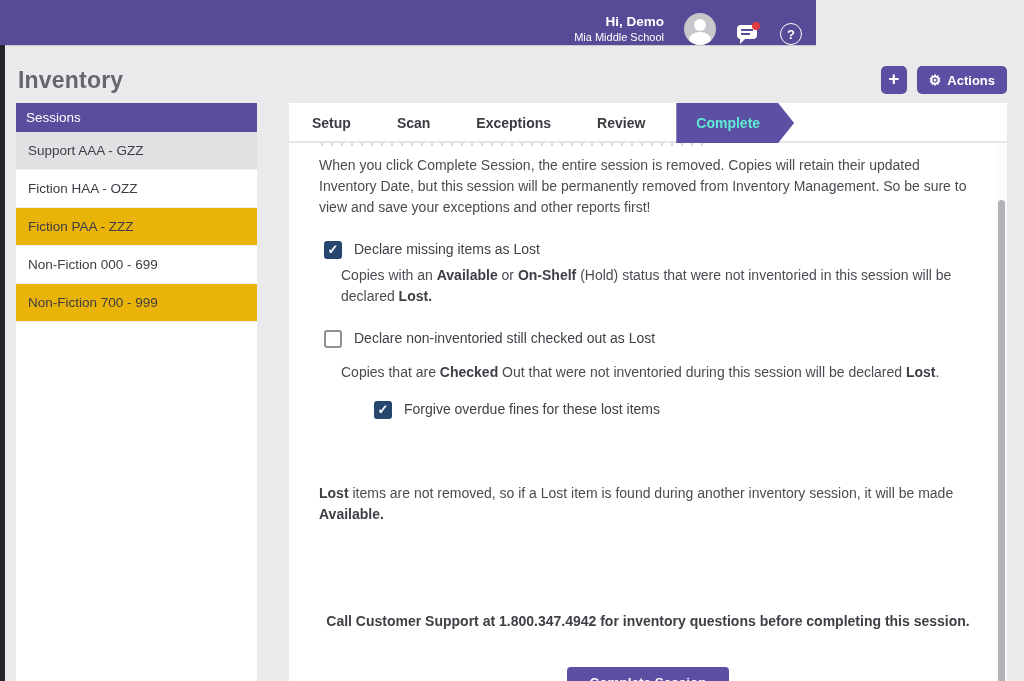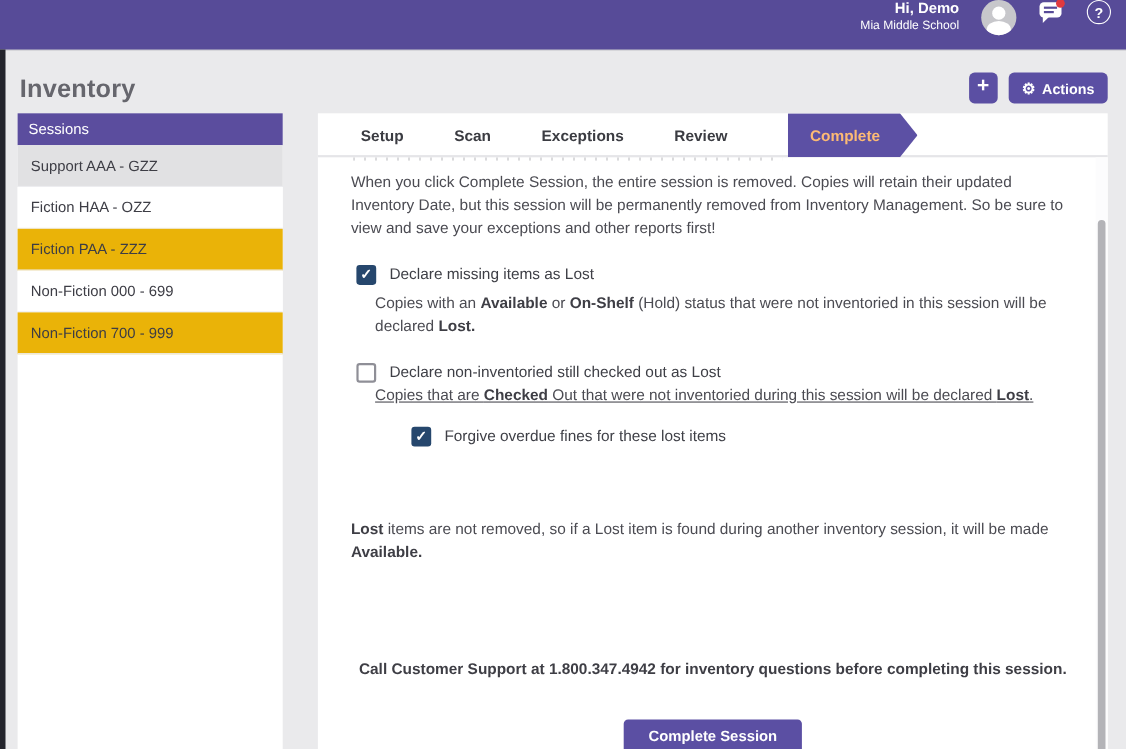--- a/index.html
+++ b/index.html
@@ -1,21 +1,21 @@
 <!DOCTYPE html>
 <html><head>
 <meta charset="utf-8">
 <style>
   * { margin:0; padding:0; box-sizing:border-box; }
   html,body { width:1024px; height:681px; overflow:hidden;
     font-family:"Liberation Sans", sans-serif; background:#eaeaec; }
 
   
-  .topbar { position:absolute; left:0; top:0; width:1024px; height:45px;
-    background:#574b98; display:flex; align-items:flex-start; justify-content:flex-end;
+  .topbar { position:absolute; left:0; top:0; width:816px; height:45px;
+    background:#574b98; display:flex; align-items:flex-end; justify-content:flex-end;
     padding-right:14px; gap:20px; box-shadow:0 1px 0 #c9c9cd; }
   .greeting { text-align:right; color:#fff; line-height:1.25; }
   .greeting .hi { font-weight:bold; font-size:13.5px; }
   .greeting .school { font-size:11px; font-weight:normal; }
   .avatar { width:32px; height:32px; border-radius:50%; background:#c7c7cb;
     overflow:hidden; position:relative; flex:0 0 auto; }
   .avatar .head { position:absolute; left:10px; top:6px; width:12px; height:12px;
     border-radius:50%; background:#fff; }
   .avatar .body { position:absolute; left:5px; top:19px; width:22px; height:16px;
     border-radius:50% 50% 0 0; background:#fff; }
@@ -57,48 +57,48 @@
   .s-item { height:38px; display:flex; align-items:center; padding-left:12px;
     font-size:13.5px; color:#3d3d45; border-bottom:1px solid #ededf0;
     background:#fff; cursor:pointer; }
   .s-item.selected { background:#e1e1e3; }
   .s-item.alt { background:#eab308; }
 
   
   .panel { position:absolute; left:289px; top:103px; width:718px; height:578px;
     background:#fff; }
   .tabbar { position:relative; height:40px; display:flex; align-items:stretch;
-    padding-left:16px; }
+    }
   .tabbar .divider { position:absolute; left:0; bottom:0; width:100%; height:2px;
     background:#e5e5e8; }
   .tab { display:flex; align-items:center; justify-content:center;
     padding:0 23px; font-size:14px; font-weight:bold; color:#3b3c42; cursor:pointer;
     z-index:1; }
-  .tab.active { margin-left:32px; background:#5c50a4; color:#fdba74; padding:0 20px;
+  .tab.active { margin-left:8px; background:#5c50a4; color:#5eead4; padding:0 20px;
     clip-path:polygon(0% 0%, calc(100% - 16px) 0%, 100% 50%, calc(100% - 16px) 100%, 0% 100%);
     padding-right:34px; }
 
   .scrollwrap { position:absolute; left:0; top:40px; width:718px; height:674px;
     overflow:hidden; }
   .content { padding:0 30px; color:#4b4b52; font-size:14px; line-height:21px; }
   .clipped-line { height:3px; overflow:hidden; margin:0 0 0 2px; width:390px;
     background:repeating-linear-gradient(90deg,#bcbcc0 0 2px, transparent 2px 10px);
     opacity:.55; }
   .para { margin-top:9px; max-width:672px; }
   b, .bold { font-weight:bold; color:#3e3e45; }
 
   .opt-row { display:flex; align-items:center; gap:12px; margin-top:21px;
     margin-left:5px; }
   .checkbox { width:18px; height:18px; border-radius:3px; flex:0 0 auto;
     cursor:pointer; display:flex; align-items:center; justify-content:center; }
   .checkbox.checked { background:#26476d; color:#fff; font-size:13px; font-weight:bold; }
   .checkbox.unchecked { background:#fff; border:2px solid #8f8f97; }
   .opt-label { font-size:14px; color:#3e3f46; font-weight:500; cursor:pointer; }
   .opt-desc { margin-top:5px; margin-left:22px; max-width:650px; }
-  .opt-desc2 { margin-top:0; margin-left:22px; max-width:660px;text-decoration:underline; }
+  .opt-desc2 { margin-top:13px; margin-left:22px; max-width:660px; }
   .sub-row { margin-left:55px; margin-top:16px; }
   .lost-note { margin-top:63px; max-width:660px; }
   .support { margin-top:86px; text-align:center; font-weight:bold; color:#3e3e45; }
   .btn-complete { margin:35px auto 0; height:31px; padding:0 22px; font-size:13.5px;
     border-radius:4px; }
 
   
   .scrollbar-track { position:absolute; right:0; top:40px; width:11px; height:538px;
     background:#fcfcfd; }
   .scrollbar-thumb { position:absolute; right:2px; top:57px; width:7px; height:508px;

